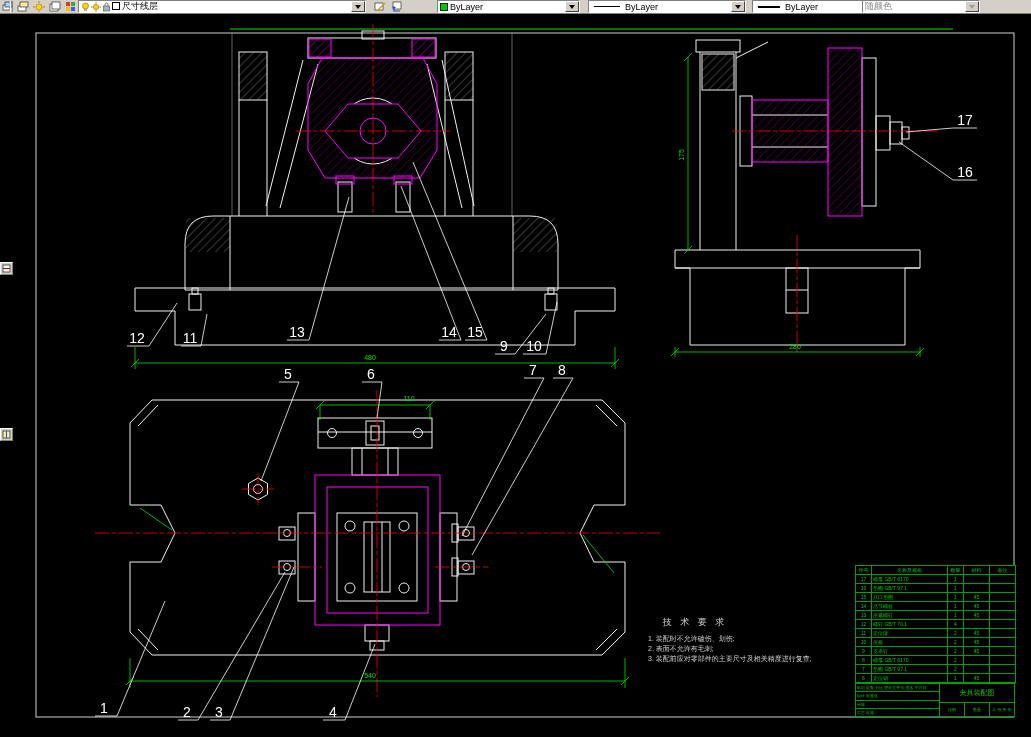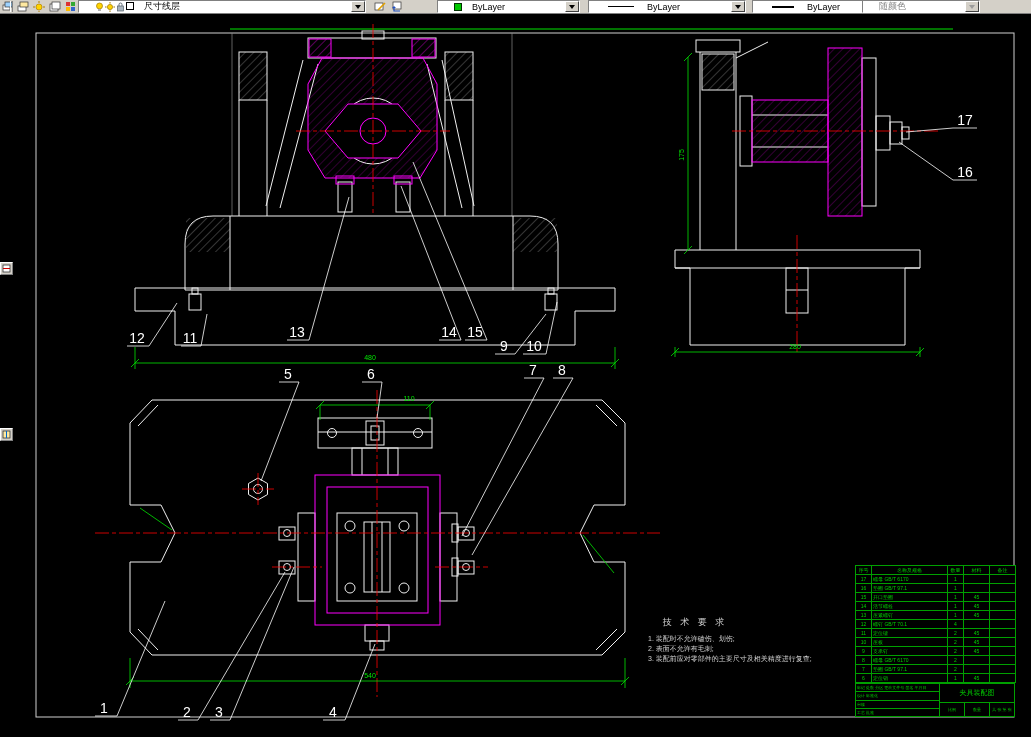--- a/index.html
+++ b/index.html
@@ -7,21 +7,21 @@
     font-family:"Liberation Sans",sans-serif}
   
   .toolbar{position:absolute;left:0;top:0;width:1031px;height:14px;background:#d4d0c8;
     border-bottom:1px solid #808080}
   .grip{position:absolute;left:10px;top:1px;width:3px;height:11px;
     border-left:1px solid #fff;border-right:1px solid #808080}
   .tbtn{position:absolute;top:0;width:15px;height:13px;background:#d4d0c8;border:1px solid #d4d0c8;
     padding:0;display:flex;align-items:center;justify-content:center;cursor:pointer}
   .combo{position:absolute;top:0;height:13px;background:#fff;
     border:1px solid;border-color:#808080 #fff #fff #808080;
-    display:flex;align-items:center;font-size:9px;color:#000;padding-left:16px;gap:10px;overflow:hidden}
+    display:flex;align-items:center;font-size:9px;color:#000;padding-left:2px;gap:2px;overflow:hidden}
   .combo .val{white-space:nowrap;overflow:hidden}
   .combo .arrowbtn{margin-left:auto;width:14px;height:11px;background:#d4d0c8;flex:0 0 14px;
     border:1px solid;border-color:#fff #404040 #404040 #fff;
     display:flex;align-items:center;justify-content:center}
   .tri{width:0;height:0;border:3px solid transparent;border-top:4px solid #000;margin-top:4px}
   .tri.dis{border-top-color:#9c9c9c}
   .dis-text{color:#848484}
   .swatch{width:8px;height:8px;background:#00c800;border:1px solid #003300;flex:0 0 8px}
   .ltline{width:26px;height:1px;background:#000;flex:0 0 26px;margin:0 3px}
   .lwline{width:22px;height:2px;background:#000;flex:0 0 22px;margin:0 3px}

